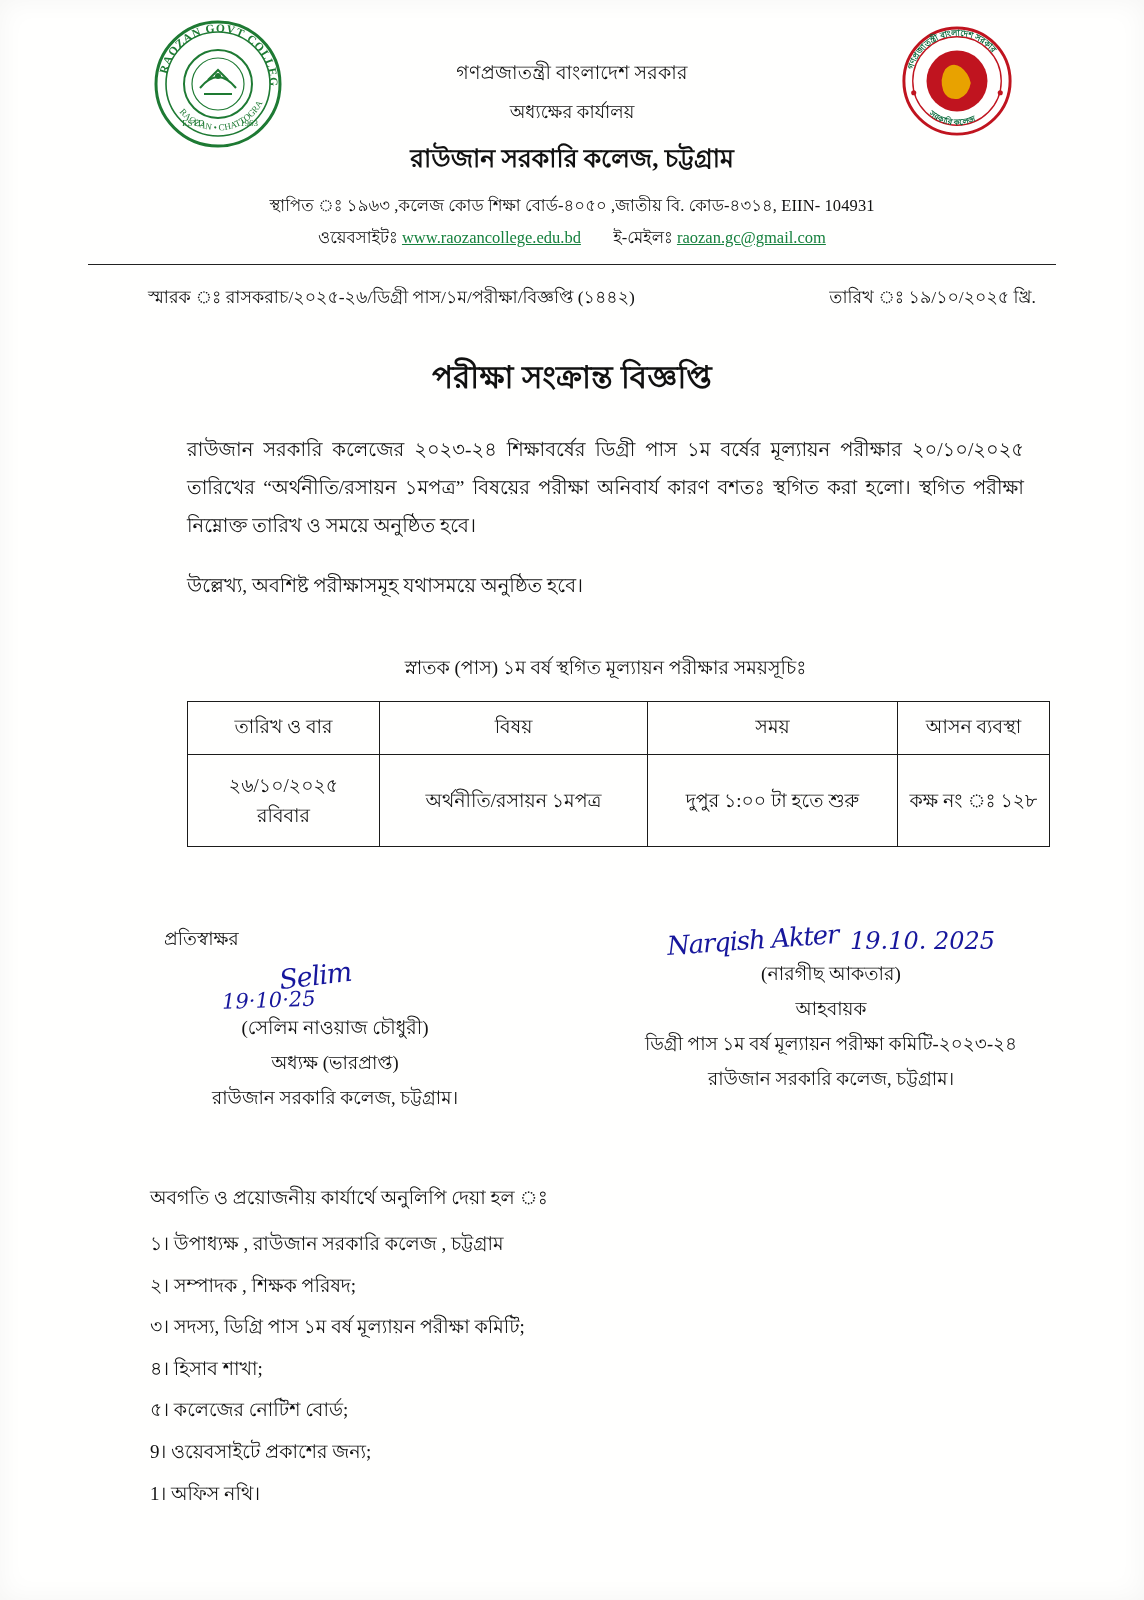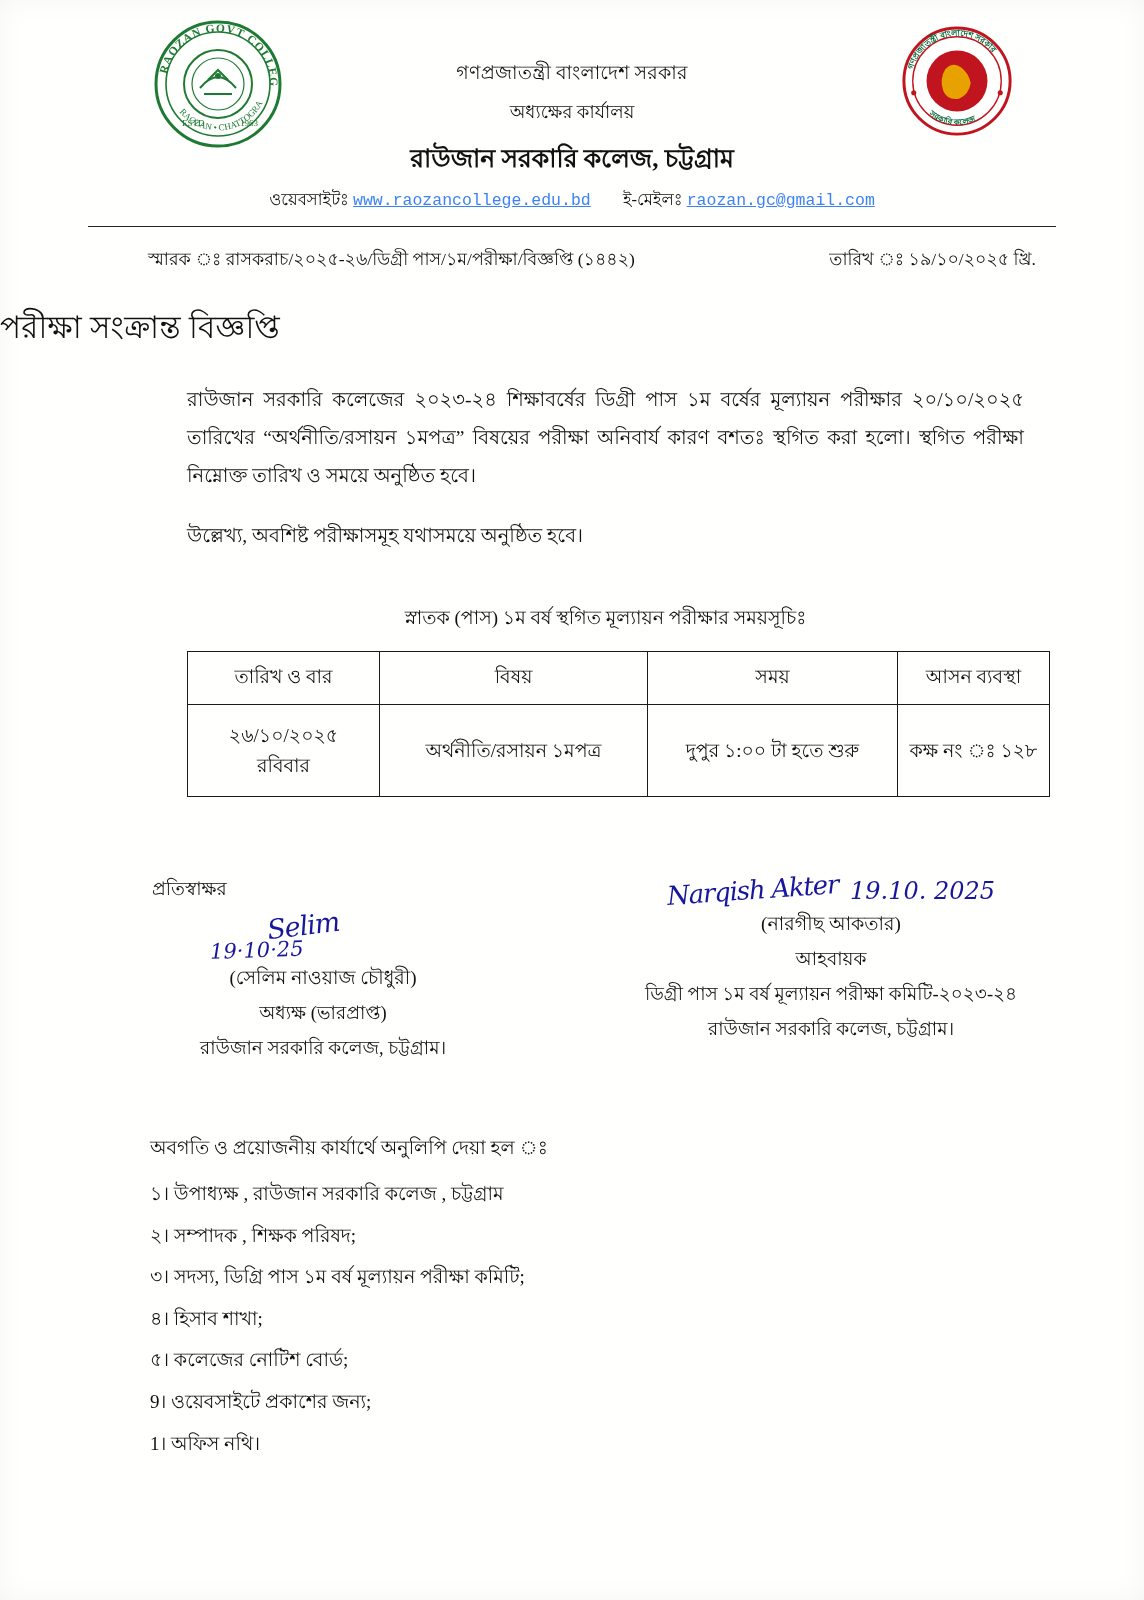--- a/index.html
+++ b/index.html
@@ -64,44 +64,44 @@
   .hc-line4 {
     font-size: 16.5px;
     margin-top: 11px;
     letter-spacing: .1px;
   }
   .hc-line5 {
     font-size: 16.5px;
     margin-top: 5px;
   }
   .hc-line5 a {
-    color: #3b82f6;
+    color: #15803d;
     text-decoration: underline;
-    font-family: Liberation Mono, monospace;
   }
   .hr-main {
     border: none;
     border-top: 1.6px solid #222;
     margin: 12px 28px 0 28px;
   }
 
   
   .memo-row {
     display: flex;
     justify-content: space-between;
     align-items: baseline;
     padding: 13px 108px 0 148px;
     font-size: 17.5px;
   }
 
   
   .doc-title {
+    text-align: center;
     font-size: 31px;
-    font-weight: normal;
-    margin-top: 28px;
+    font-weight: bold;
+    margin-top: 40px;
     letter-spacing: .3px;
   }
 
   
   .body-wrap {
     padding: 0 120px 0 160px;
     margin-left: 27px;
   }
   p.para {
     font-size: 19.5px;
@@ -148,21 +148,21 @@
 
   
   .sig-zone {
     position: relative;
     margin-top: 78px;
     padding: 0 90px 0 150px;
     min-height: 200px;
   }
   .sig-left {
     position: absolute;
-    left: 152px;
+    left: 164px;
     top: 0;
     width: 400px;
   }
   .sig-right {
     position: absolute;
     right: 78px;
     top: 0;
     width: 470px;
     text-align: center;
   }
@@ -280,20 +280,21 @@
         </text>
         <circle cx="16" cy="72" r="2.6" fill="#c0141f"></circle>
         <circle cx="104" cy="72" r="2.6" fill="#c0141f"></circle>
       </svg>
     </div>
 
     <div class="header-center">
       <div class="hc-line1">গণপ্রজাতন্ত্রী বাংলাদেশ সরকার</div>
       <div class="hc-line2">অধ্যক্ষের কার্যালয়</div>
       <div class="hc-line3">রাউজান সরকারি কলেজ, চট্টগ্রাম</div>
+      <div class="hc-line4">স্থাপিত ঃ ১৯৬৩ ,কলেজ কোড শিক্ষা বোর্ড-৪০৫০ ,জাতীয় বি. কোড-৪৩১৪, EIIN- 104931</div>
       <div class="hc-line5">
         <span>ওয়েবসাইটঃ</span>
         <a href="#">www.raozancollege.edu.bd</a>
         <span style="display:inline-block;width:24px"></span>
         <span>ই-মেইলঃ</span>
         <a href="#">raozan.gc@gmail.com</a>
       </div>
     </div>
 
     <hr class="hr-main">

